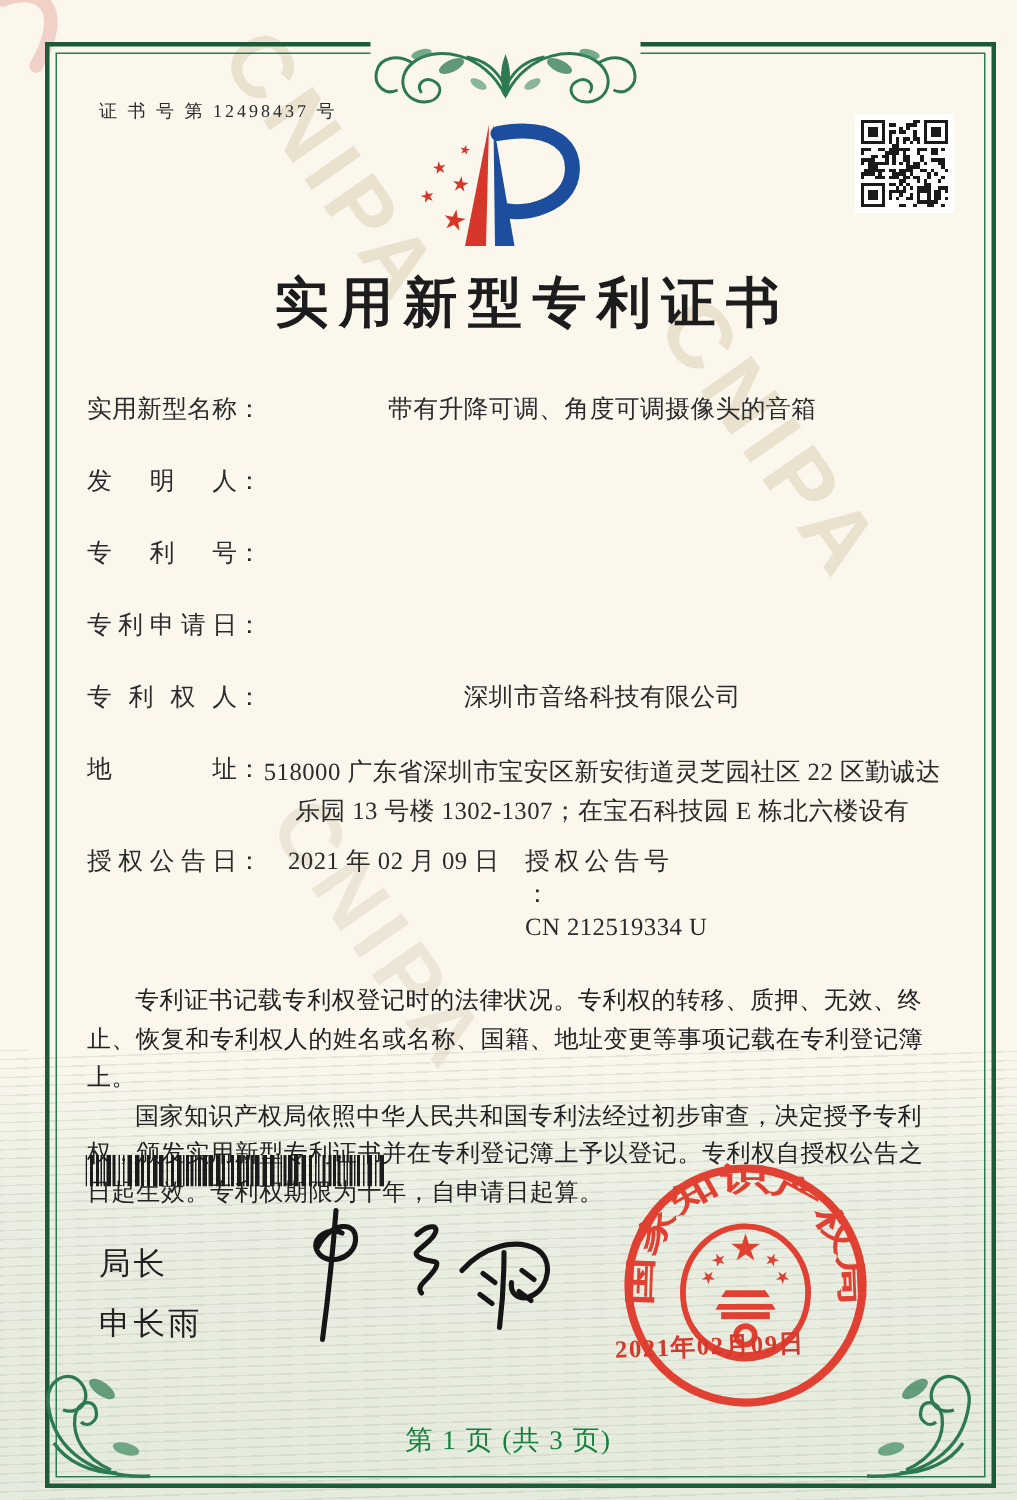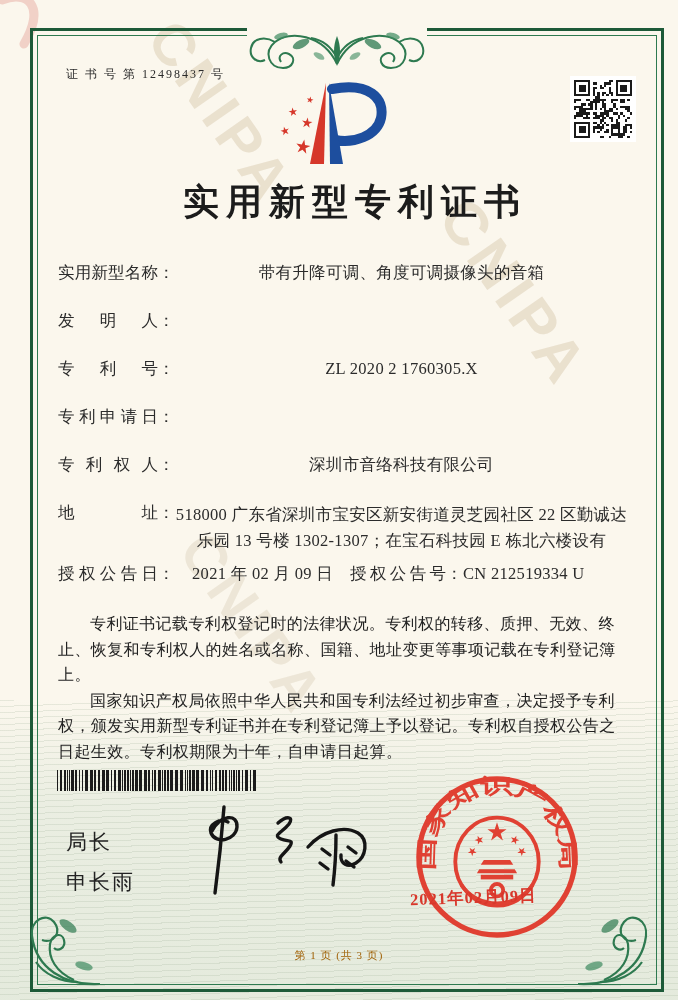--- a/index.html
+++ b/index.html
@@ -33,34 +33,34 @@
          font-size:36px;font-weight:bold;letter-spacing:7px;color:#1c1c1c;padding-left:32px;}
   .content{position:absolute;left:58px;right:50px;top:262px;z-index:4;font-size:16.5px;}
   .row{display:flex;margin-bottom:26px;line-height:22px;}
   .row .lbl{width:100px;flex:none;text-align:justify;text-align-last:justify;}
   .row .colon{flex:none;width:17px;}
   .row .val{flex:1;letter-spacing:0.3px;text-align:center;}
   .row-addr{margin-bottom:9px;}
   .row-addr .val{max-width:462px;line-height:26px;}
   .grant-left{display:flex;width:292px;flex:none;}
   .grant-left .val{flex:1;}
-  .grant-right{display:flex;}
+  .grant-right{display:flex;flex-direction:column;}
   .grant-right .lbl{width:96px;flex:none;text-align:justify;text-align-last:justify;}
   .paras{margin-top:14px;line-height:25.5px;font-size:16px;letter-spacing:0.4px;color:#222;}
   .paras p{margin:0;text-indent:2em;}
   .barcode{position:absolute;left:57px;top:770px;z-index:4;width:202px;height:21px;}
   .sig-labels{position:absolute;left:66px;top:828px;z-index:4;font-size:21px;
               font-family:"Liberation Sans","DejaVu Sans",sans-serif;color:#222;}
   .sig-labels div{margin-bottom:12px;letter-spacing:2px;}
   .signature{position:absolute;left:150px;top:793px;z-index:4;}
   .seal{position:absolute;left:412px;top:772px;width:170px;height:170px;z-index:5;}
   .seal svg{width:170px;height:170px;overflow:visible;}
   .seal-date{position:absolute;left:-2px;top:114px;width:180px;z-index:6;color:#d8372b;
              font-size:16.5px;letter-spacing:1px;white-space:nowrap;transform:rotate(-2deg);font-weight:bold;}
-  .footer{position:absolute;left:0;right:0;top:948px;z-index:4;text-align:center;font-size:11px;color:#a16207;letter-spacing:1px;}
+  .footer{position:absolute;left:0;right:0;top:948px;z-index:4;text-align:center;font-size:18px;color:#15803d;letter-spacing:1px;}
 </style>
 </head>
 <body>
 
 <div class="page">
 
   <svg width="0" height="0" style="position:absolute">
     <defs>
       <path id="st" d="M0,-1 L0.2245,-0.309 L0.951,-0.309 L0.3633,0.118 L0.5878,0.809 L0,0.382 L-0.5878,0.809 L-0.3633,0.118 L-0.951,-0.309 L-0.2245,-0.309 Z"></path>
     </defs>
@@ -351,21 +351,20 @@
         <span class="colon">：</span>
         <span class="val">带有升降可调、角度可调摄像头的音箱</span>
     </div>
     <div class="row">
       <span class="lbl">发明人</span>
         <span class="colon">：</span>
     </div>
     <div class="row">
       <span class="lbl">专利号</span>
         <span class="colon">：</span>
-        <span class="val">ZL 2020 2 1760305.X</span>
     </div>
     <div class="row">
       <span class="lbl">专利申请日</span>
         <span class="colon">：</span>
     </div>
     <div class="row">
       <span class="lbl">专利权人</span>
         <span class="colon">：</span>
         <span class="val">深圳市音络科技有限公司</span>
     </div>

